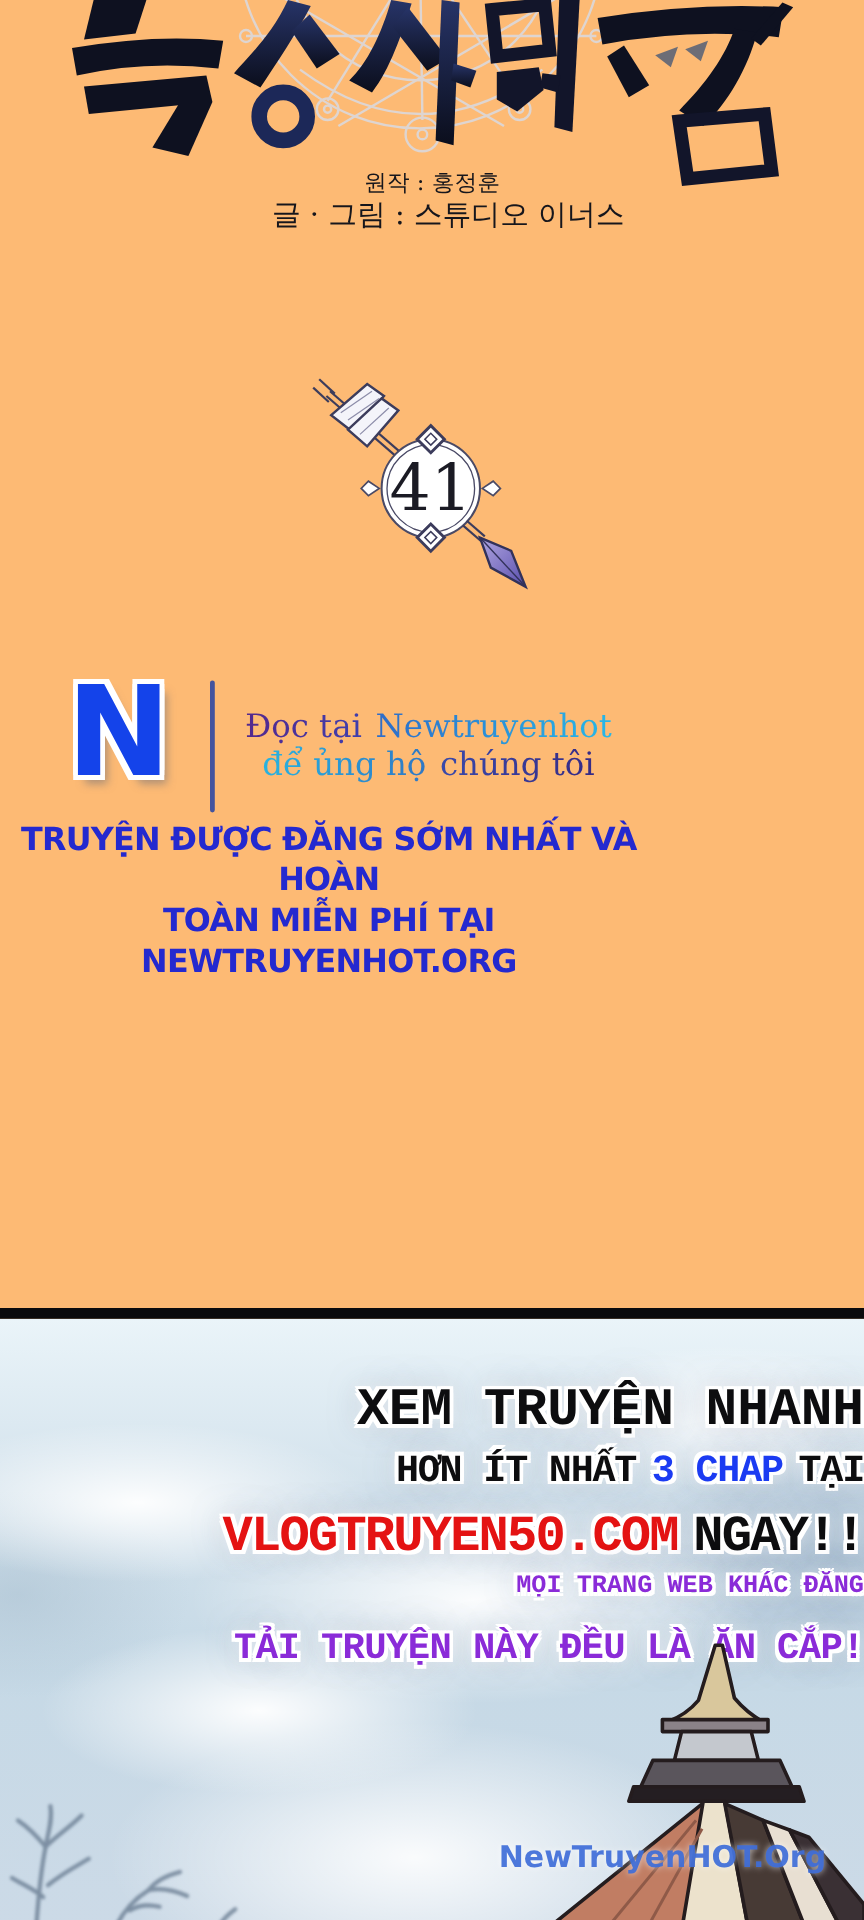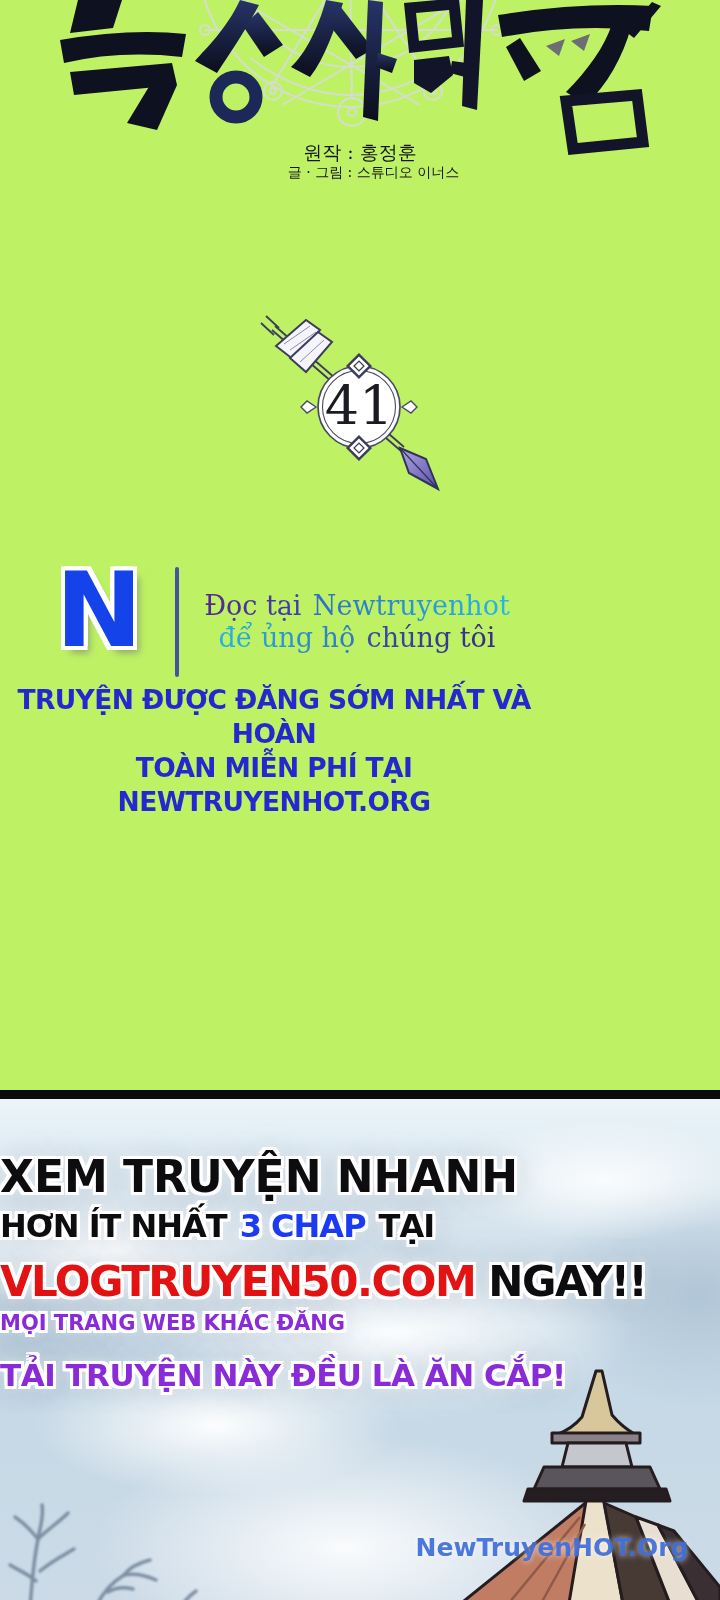--- a/index.html
+++ b/index.html
@@ -1,26 +1,26 @@
 <!DOCTYPE html>
 <html><head>
 <meta charset="utf-8">
 <style>
   html,body{margin:0;padding:0;background:#ffffff;}
-  .page{position:relative;width:720px;height:1600px;background:#bef264;overflow:hidden;
+  .page{position:relative;width:720px;height:1600px;background:#fdba74;overflow:hidden;
         font-family:"DejaVu Sans",sans-serif;}
   .sr{position:absolute;width:1px;height:1px;overflow:hidden;clip:rect(0 0 0 0);white-space:nowrap;}
 
   
   .magic-circle{position:absolute;left:0;top:0;width:720px;height:170px;}
   .title-art{position:absolute;left:0;top:0;width:720px;height:160px;}
   .credits{position:absolute;left:0;top:140px;width:720px;text-align:center;
            font-family:"DejaVu Serif",serif;color:#16161c;line-height:1.28;}
   .credit-line1{font-size:19px;}
-  .credit-line2{font-size:14px;padding-left:27px;}
+  .credit-line2{font-size:24px;padding-left:27px;}
 
   
   .medallion{position:absolute;left:252px;top:308px;width:210px;height:195px;}
 
   
   .n-logo{position:absolute;left:42px;top:552px;width:114px;height:116px;
           display:flex;align-items:center;justify-content:center;
           font-weight:bold;font-size:104px;color:#1443ea;
           text-shadow:-4px -4px 0 #fff,4px -4px 0 #fff,-4px 4px 0 #fff,4px 4px 0 #fff,
                       -4px 0 0 #fff,4px 0 0 #fff,0 -4px 0 #fff,0 4px 0 #fff,
@@ -47,22 +47,22 @@
            radial-gradient(ellipse 330px 120px at 55% 46%, rgba(255,255,255,.92), rgba(255,255,255,0) 72%),
            radial-gradient(ellipse 260px 100px at 30% 64%, rgba(255,255,255,.95), rgba(255,255,255,0) 70%),
            radial-gradient(ellipse 230px 85px at 84% 16%, rgba(255,255,255,.85), rgba(255,255,255,0) 70%),
            radial-gradient(ellipse 340px 150px at 48% 88%, rgba(255,255,255,.9), rgba(255,255,255,0) 75%),
            radial-gradient(ellipse 220px 160px at 97% 38%, rgba(150,175,198,.55), rgba(150,175,198,0) 72%),
            radial-gradient(ellipse 200px 120px at 2% 45%, rgba(165,188,205,.5), rgba(165,188,205,0) 72%),
            linear-gradient(180deg,#eaf4f9 0%,#d3e2ec 28%,#c6d9e6 58%,#ccdae7 100%);}
   .tower{position:absolute;left:420px;top:250px;width:300px;height:260px;}
   .branches{position:absolute;left:0;top:380px;width:250px;height:130px;}
 
-  .ad{position:absolute;left:0;width:720px;text-align:left;font-weight:bold;
-      white-space:nowrap;}
+  .ad{position:absolute;left:0;width:720px;text-align:right;font-weight:bold;
+      white-space:nowrap;font-family:Liberation Mono, monospace;}
   .outline-w{text-shadow:-3px -3px 0 #fff,3px -3px 0 #fff,-3px 3px 0 #fff,3px 3px 0 #fff,
              -3px 0 0 #fff,3px 0 0 #fff,0 -3px 0 #fff,0 3px 0 #fff,
              0 0 14px rgba(255,255,255,.95),0 0 26px rgba(120,135,160,.6);}
   .ad-l1{top:52px;font-size:44px;letter-spacing:0;}
   .ad-l2{top:108px;font-size:32px;letter-spacing:-1px;}
   .ad-l3{top:158px;font-size:42px;letter-spacing:-1.5px;}
   .ad-l4{top:212px;font-size:21px;letter-spacing:0;}
   .ad-l5{top:258px;font-size:31px;letter-spacing:-.5px;}
   .ad .gap{margin-right:13px;}
   .ad .gap:last-child{margin-right:0;}

